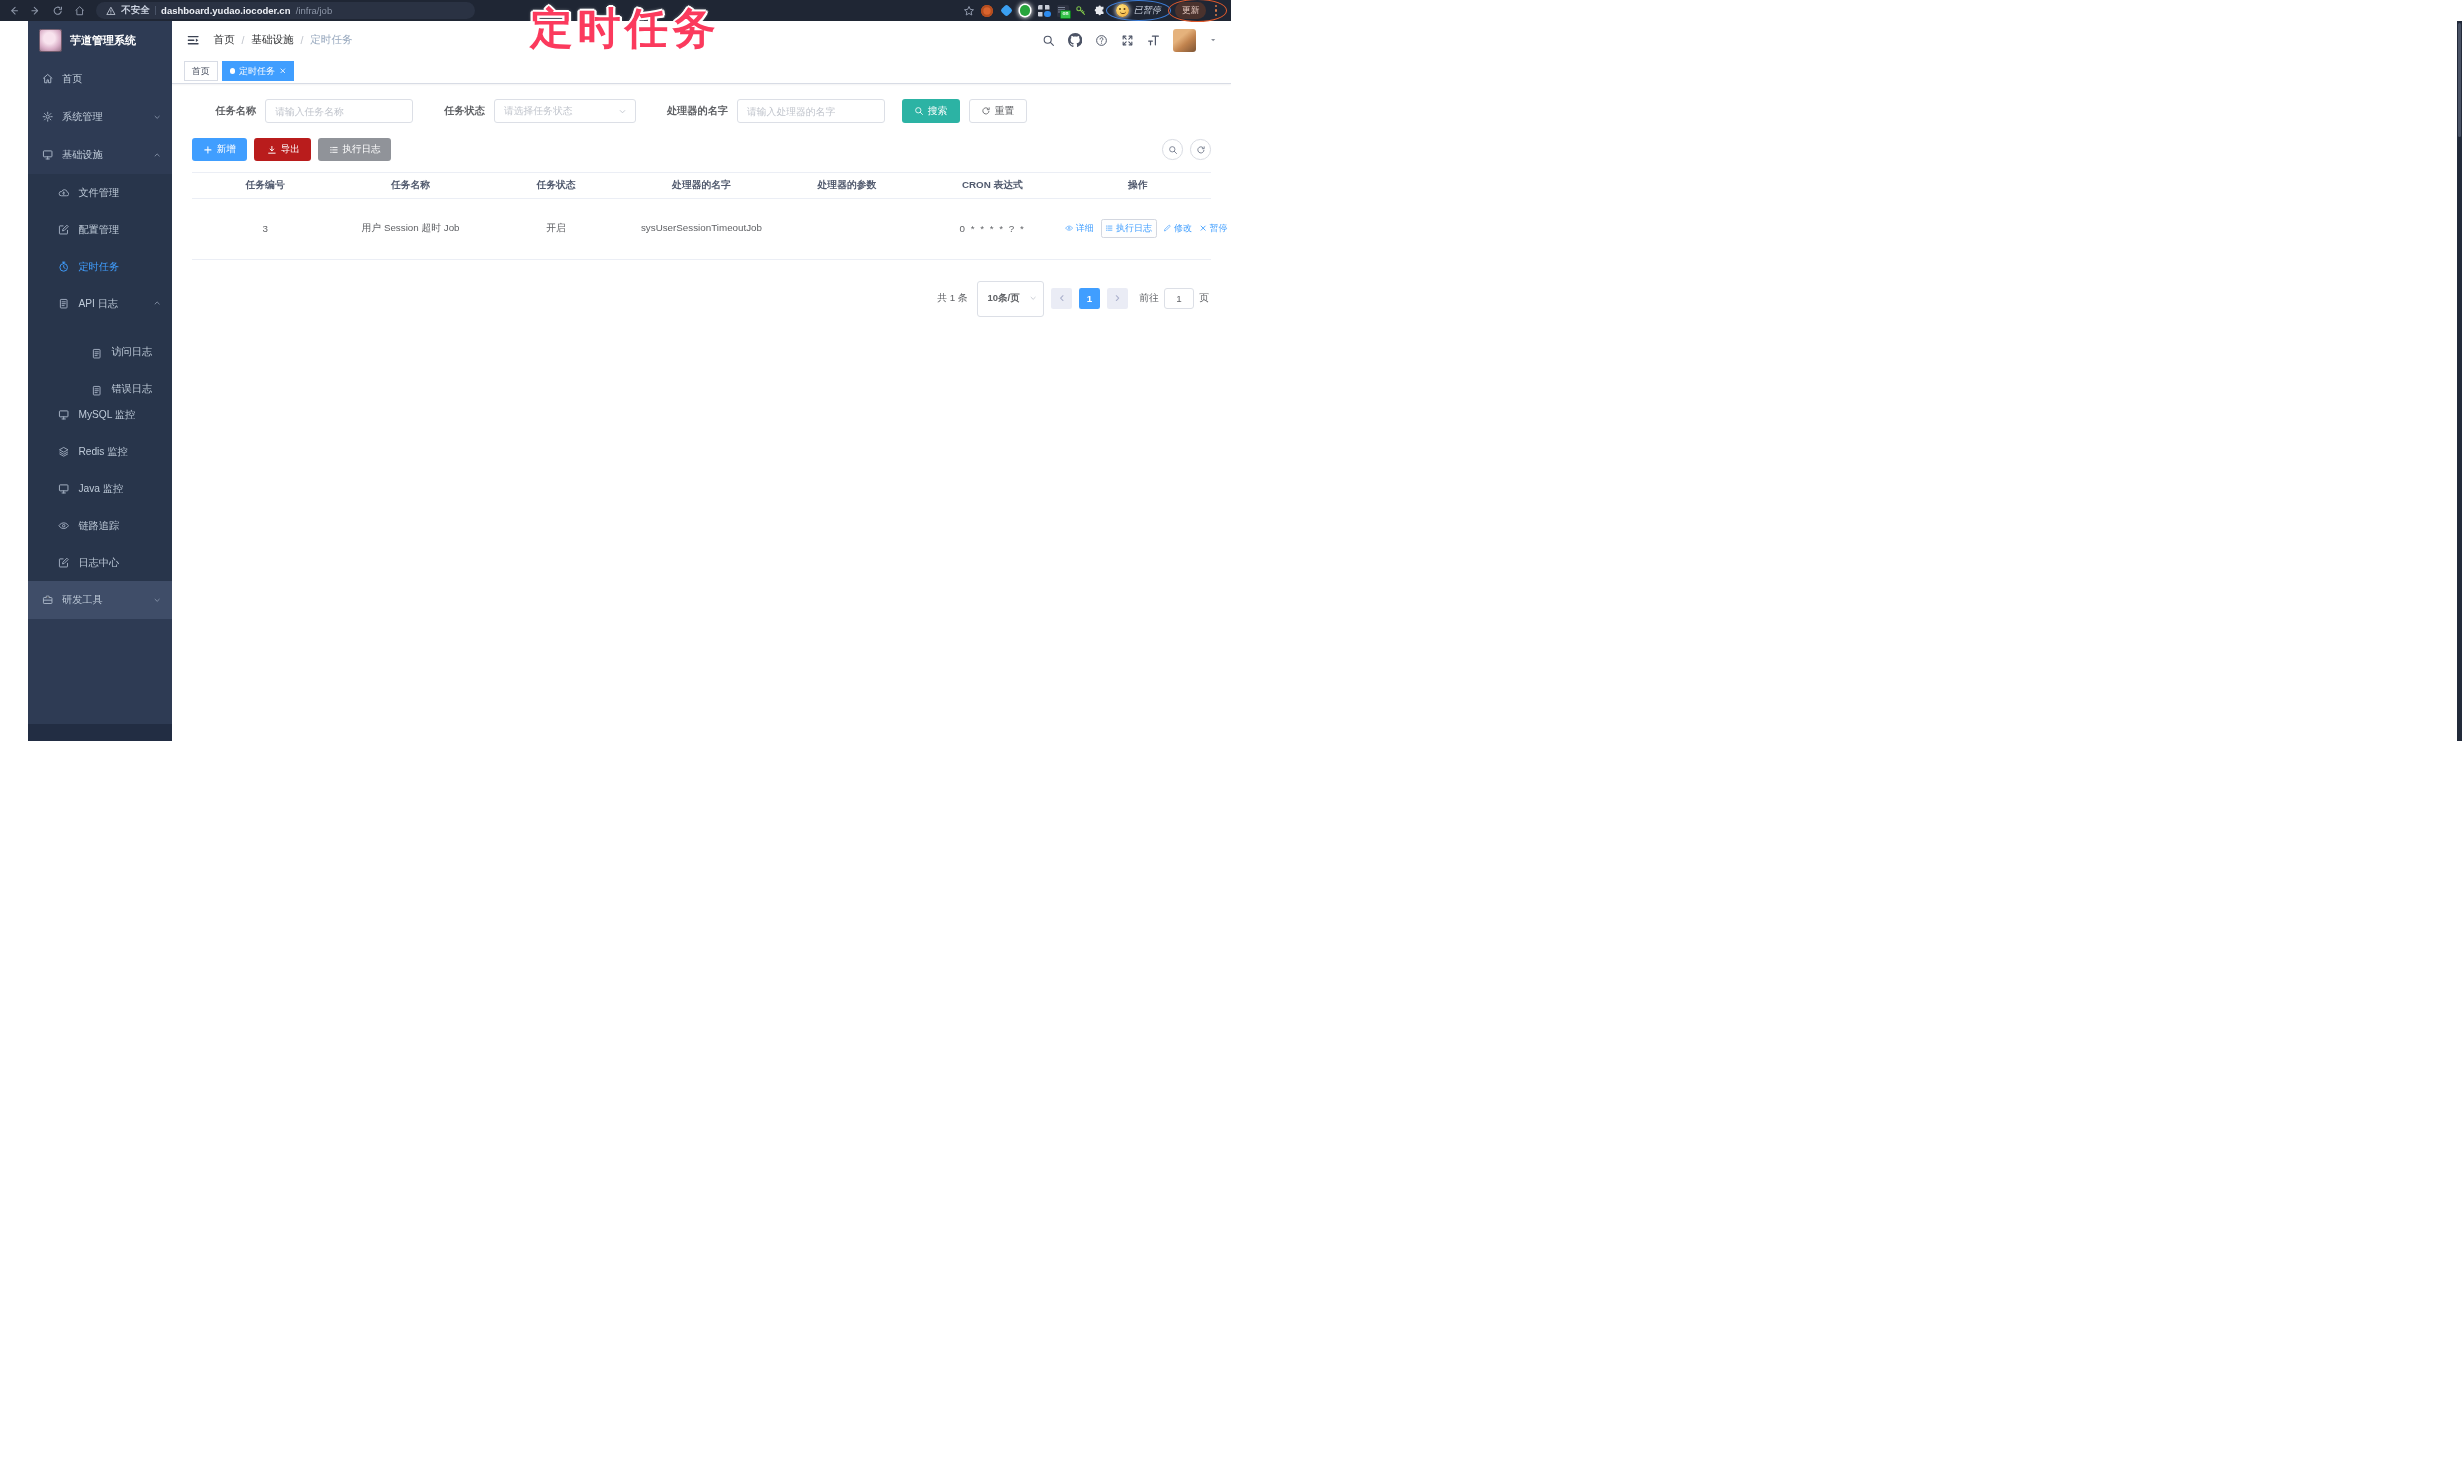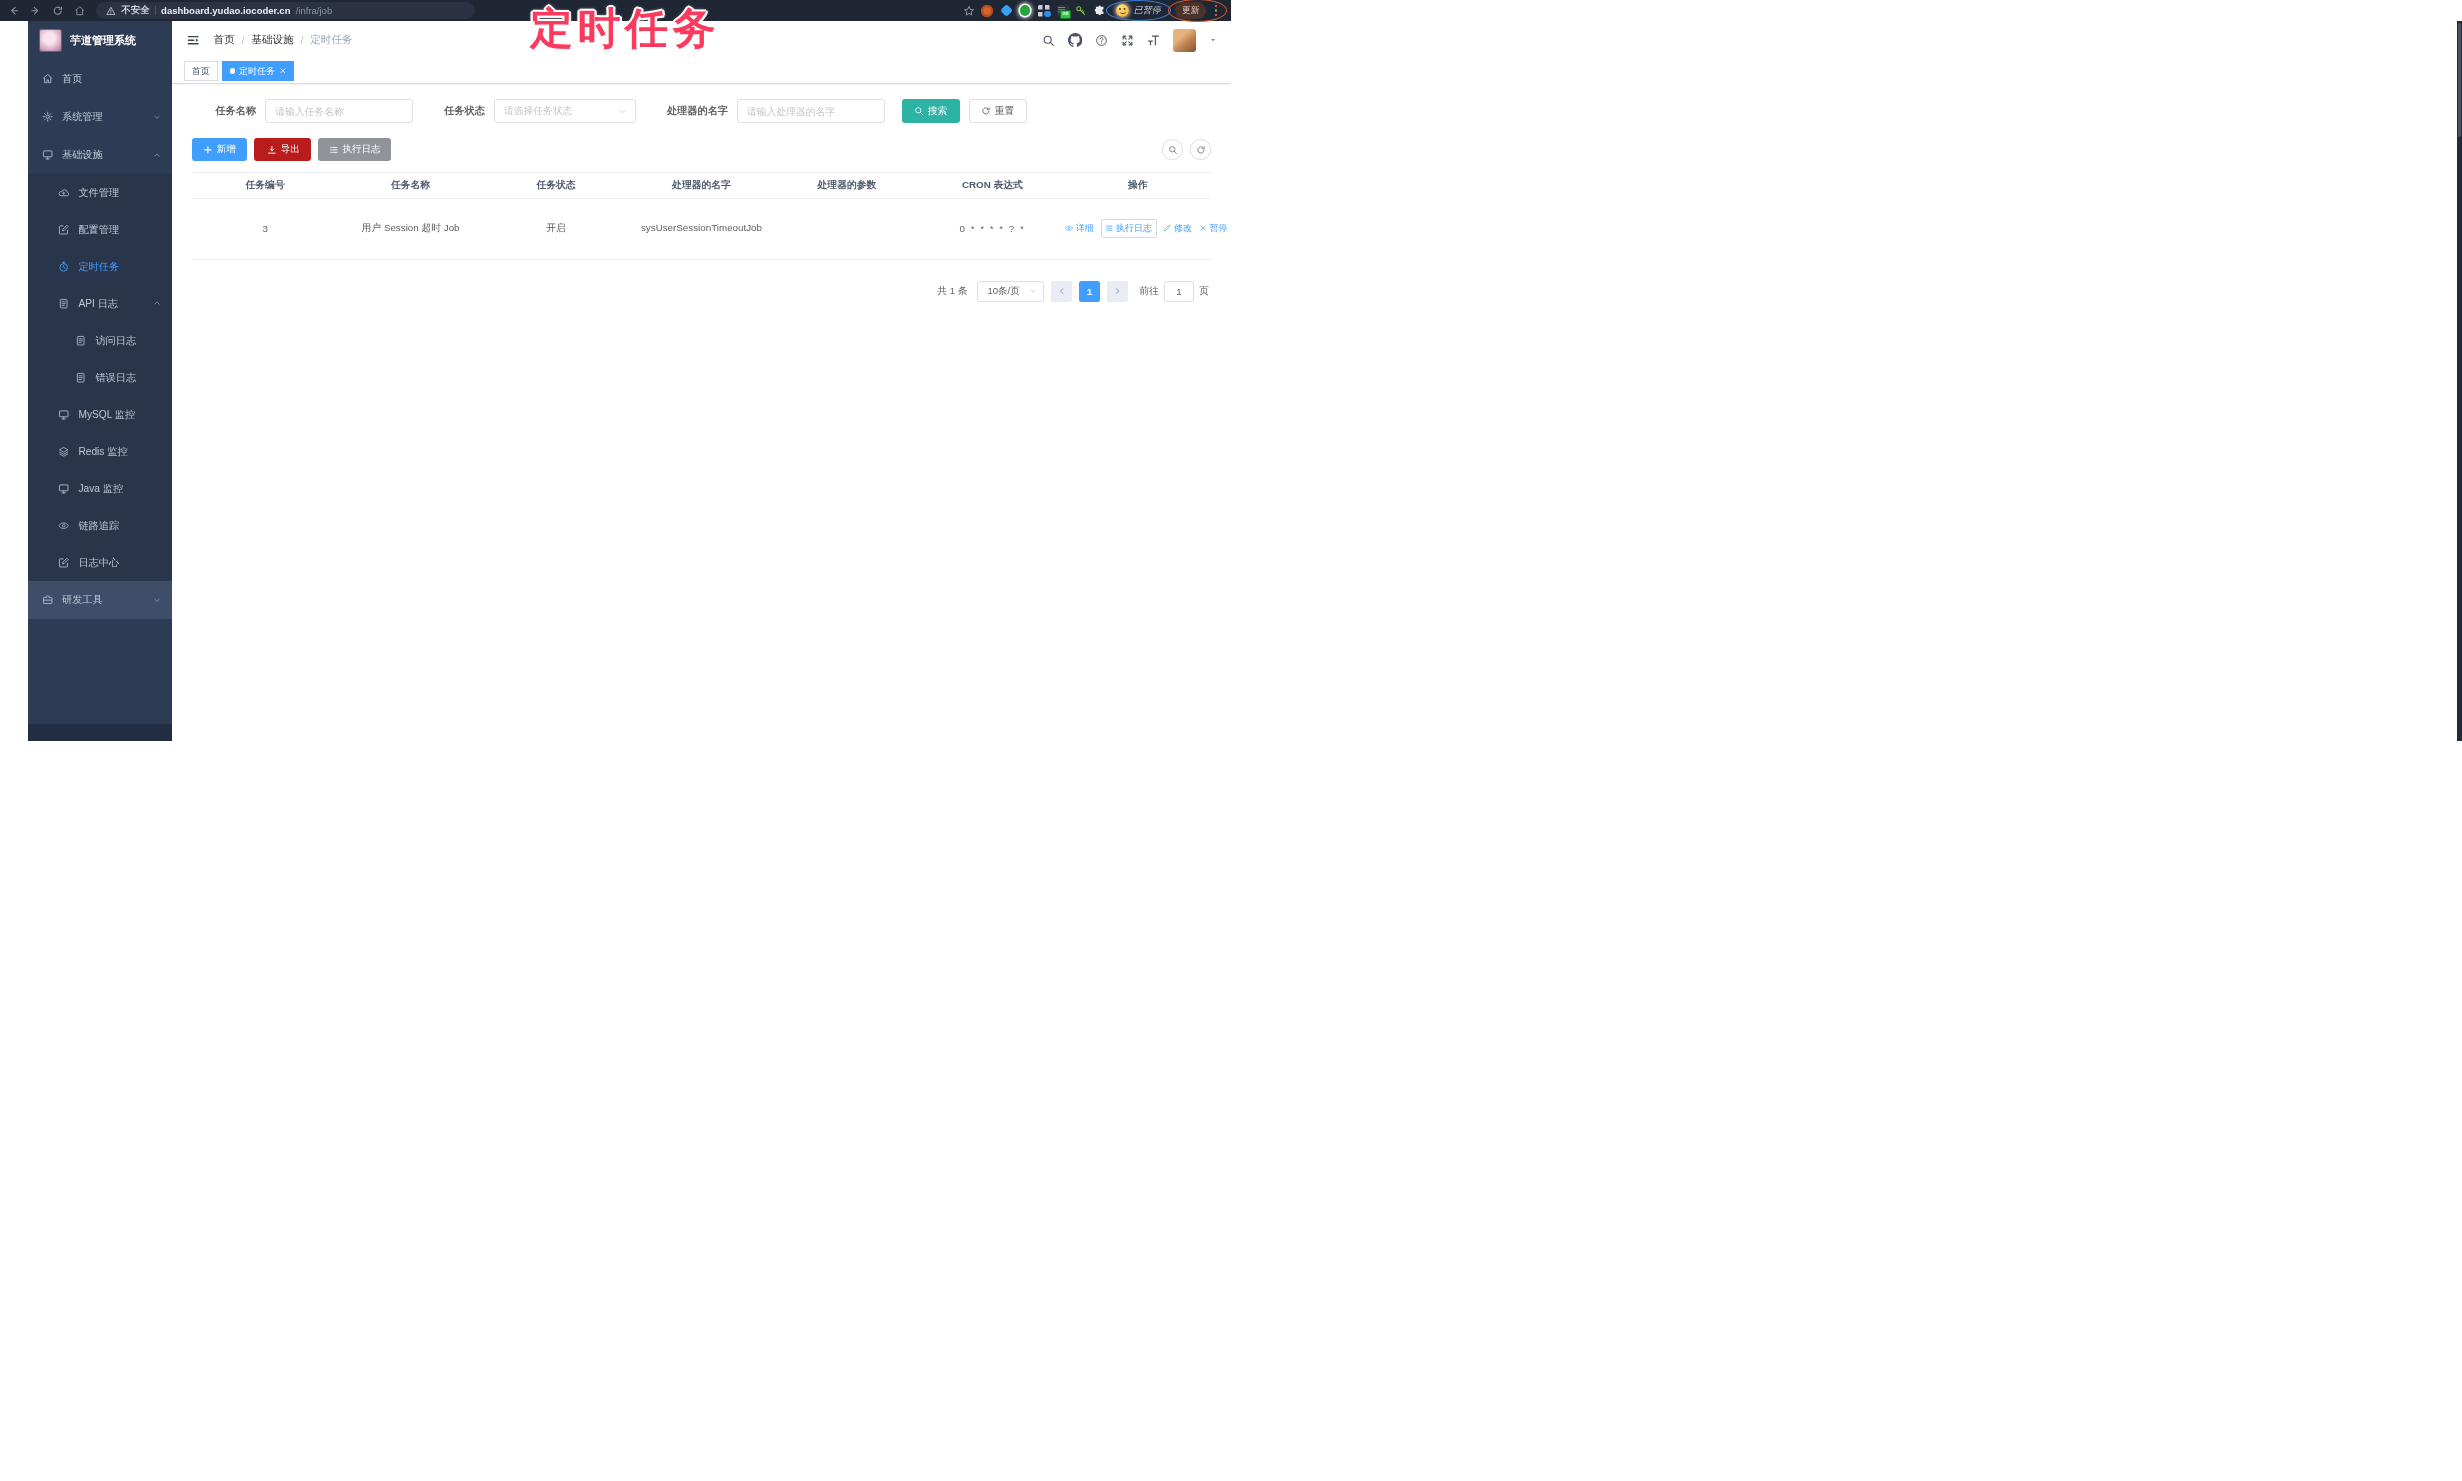--- a/index.html
+++ b/index.html
@@ -77,21 +77,21 @@
     background: radial-gradient(circle at 45% 40%, #f8e3ee 0 30%, #d9aec7 60%, #8d6b80);
     box-shadow: inset 0 0 0 0.8px #5a4a58; }
   .logo-title { color: #fff; font-size: 11px; font-weight: bold; margin-left: 7.6px; }
   .menu { flex: 1; display: flex; flex-direction: column; }
   .mi { height: 38px; flex: none; display: flex; align-items: center;
     padding: 0 10.6px 0 13.6px; font-size: 10.2px; cursor: pointer; }
   .mi .micn { width: 11.4px; height: 11.4px; color: #aab6c8; margin-right: 9px; }
   .mi .chev { width: 8.3px; height: 8.3px; margin-left: auto; color: #8f9bb0; }
   .submenu { background: #28354b; }
   .submenu .mi { padding-left: 30px; height: 37px; }
-  .submenu .mi.lvl3 { padding-left: 47px; }
+  .submenu .mi.lvl3 { padding-left: 63px; align-items: flex-end; }
   .mi.active { color: #409eff; }
   .mi.active .micn { color: #409eff; }
   .mi.hl-band { background: #3f4d68; }
   .sidebar-bottom { flex: 1; background: #2e3b54; }
   .sidebar-foot { height: 16.7px; flex: none; background: #222d43; }
 
   
   .main { flex: 1; display: flex; flex-direction: column; background: #fff; min-width: 0; }
 
   .hdr { height: 38px; flex: none; display: flex; align-items: center; padding: 0 13.6px; }
@@ -161,22 +161,22 @@
   .alink { display: inline-flex; align-items: center; gap: 2.3px; color: #409eff;
     font-size: 9px; cursor: pointer; white-space: nowrap; }
   .alink .aic { width: 8.3px; height: 8.3px; }
   .alink.focus-box { border: 0.8px solid #d3d7e0; border-radius: 2.3px; padding: 2.3px 3.8px;
     background: #fefefe; }
 
   
   .pager { margin-top: 21px; display: flex; align-items: center; justify-content: flex-end;
     gap: 6.8px; font-size: 9.8px; color: #606266; padding-right: 1.5px; }
   .pg-total { margin-right: 3px; }
-  .pg-size { width: 67px; height: 21px; border: 0.8px solid #dcdfe6; border-radius: 3px;
-    display: flex; align-items: center; padding: 0 6px 0 9px; cursor: pointer; }
+  .pg-size { width: 67px; height: 36px; border: 0.8px solid #dcdfe6; border-radius: 3px;
+    display: flex; align-items: center; padding: 0 6px 0 9px; cursor: pointer; font-weight: bold; }
   .pg-size span { flex: 1; font-size: 9.5px; color: #606266; }
   .pg-size .scaret { width: 8.3px; height: 8.3px; color: #c0c4cc; }
   .pg-btn { width: 21px; height: 21px; border-radius: 2.3px; background: #eaecf5;
     color: #aab0cc; display: flex; align-items: center; justify-content: center; cursor: pointer; }
   .pg-btn .pic { width: 8.3px; height: 8.3px; }
   .pg-num { width: 21px; height: 21px; border-radius: 2.3px; background: #409eff; color: #fff;
     font-weight: bold; display: flex; align-items: center; justify-content: center;
     font-size: 9.8px; cursor: pointer; }
   .pg-goto { display: flex; align-items: center; gap: 5.3px; margin-left: 4.5px; }
   .pg-input { width: 30px; height: 21px; border: 0.8px solid #dcdfe6; border-radius: 3px;

